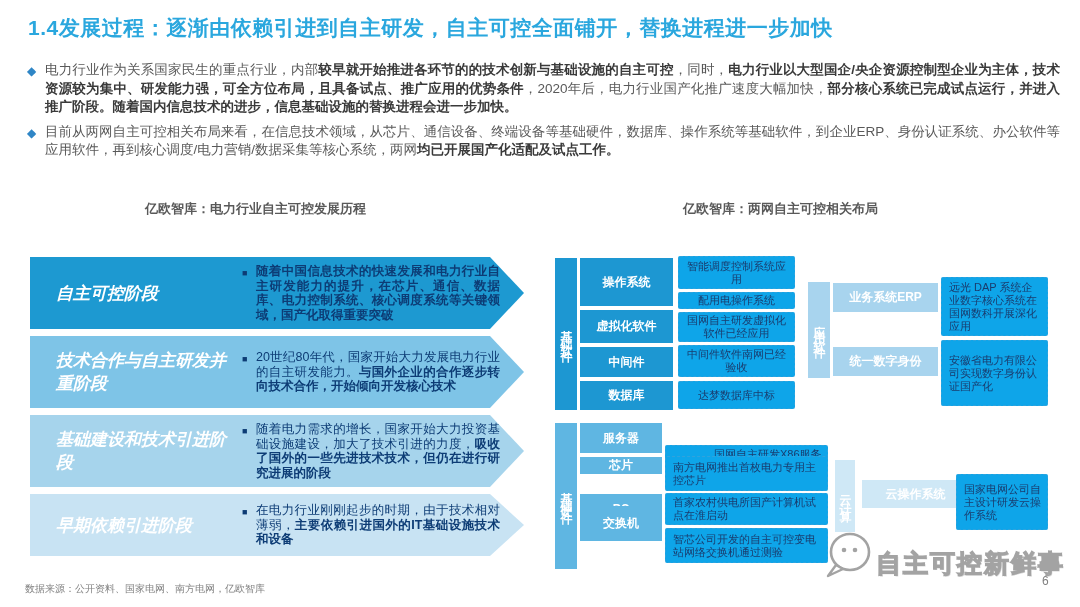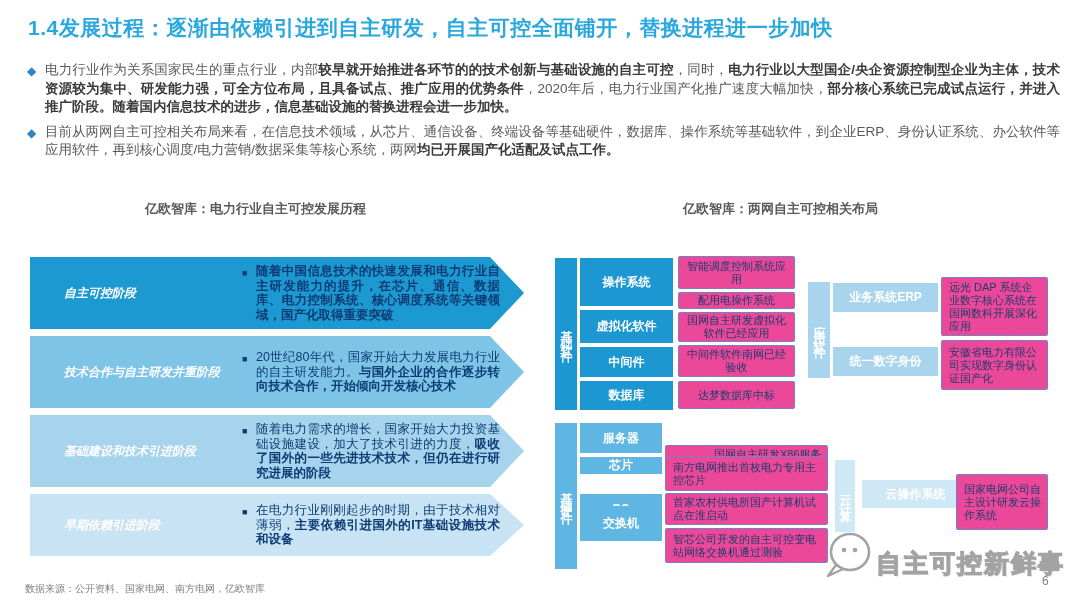--- a/index.html
+++ b/index.html
@@ -21,41 +21,41 @@
   .t-right{left:683px;top:200px;}
 
   
   .timeline{position:absolute;left:30px;top:257px;width:500px;height:305px;}
   .stage{position:absolute;left:0;width:494px;display:flex;align-items:center;
     clip-path:polygon(0 0, calc(100% - 34px) 0, 100% 50%, calc(100% - 34px) 100%, 0 100%);}
   .stage.s1{top:0;height:72px;background:#1d99d1;}
   .stage.s2{top:79px;height:72px;background:#7ec4e7;}
   .stage.s3{top:158px;height:72px;background:#a6d4ec;}
   .stage.s4{top:237px;height:62px;background:#c8e3f3;}
-  .stage-label{flex:0 0 212px;padding-left:34px;box-sizing:border-box;
-    color:#ffffff;font-weight:bold;font-style:italic;font-size:12px;}
+  .stage-label{flex:0 0 212px;padding-left:26px;box-sizing:border-box;
+    color:#ffffff;font-weight:bold;font-style:italic;font-size:17px;}
   .stage-desc{width:258px;display:flex;font-size:12.5px;line-height:14.5px;color:#0d3c75;}
   .stage-desc .sq{flex:0 0 14px;font-size:9px;padding-top:2px;color:#0d3c75;}
   .stage-desc .txt{width:244px;text-align:justify;}
   .stage-desc b{color:#0d3c75;}
 
   
   .map{position:absolute;left:0;top:0;width:1080px;height:607px;}
   .vbar{position:absolute;display:flex;align-items:center;justify-content:center;
     color:#fff;font-weight:bold;font-size:12px;
     writing-mode:vertical-rl;text-orientation:upright;letter-spacing:7px;}
   .rowlab{position:absolute;display:flex;align-items:center;justify-content:center;
     color:#fff;font-weight:bold;font-size:12px;text-align:center;}
   .c-g1{background:#1d97d2;}
   .c-g2{background:#a8d4ee;}
   .c-g3{background:#5fb6e2;}
   .c-g4{background:#cfe8f6;}
   .dbox{position:absolute;border:1.5px dashed #2fa3dd;border-radius:2px;box-sizing:border-box;
     display:flex;align-items:center;justify-content:center;text-align:center;
-    font-size:11px;line-height:13px;color:#1a3c6e;padding:1px 4px;background:#ec4899;}
+    font-size:11px;line-height:13px;color:#1a3c6e;padding:1px 4px;background:#0ea5e9;}
   .dbox.al{justify-content:flex-start;text-align:left;padding-left:7px;}
 
   
   .source{position:absolute;left:25px;top:582px;font-size:10px;color:#828282;}
   .pagenum{position:absolute;left:1042px;top:574px;font-size:12px;color:#7f7f7f;}
 
   
   .watermark{position:absolute;left:820px;top:528px;display:flex;align-items:flex-end;z-index:5;}
   .wm-text{font-size:25px;font-weight:bold;letter-spacing:2px;color:#fbfbfb;
     -webkit-text-stroke:1.2px #a3a3a3;text-shadow:1px 1px 0 #d9d9d9;}
@@ -118,21 +118,21 @@
   <div class="dbox" style="left:678px;top:256px;width:117px;height:33px;">智能调度控制系统应用</div>
   <div class="dbox" style="left:678px;top:292px;width:117px;height:17px;">配用电操作系统</div>
   <div class="dbox" style="left:678px;top:312px;width:117px;height:30px;">国网自主研发虚拟化软件已经应用</div>
   <div class="dbox" style="left:678px;top:345px;width:117px;height:32px;">中间件软件南网已经验收</div>
   <div class="dbox" style="left:678px;top:381px;width:117px;height:28px;">达梦数据库中标</div>
 
   <div class="vbar c-g2" style="left:808px;top:282px;width:22px;height:96px;">应用软件</div>
   <div class="rowlab c-g2" style="left:833px;top:283px;width:105px;height:29px;">业务系统ERP</div>
   <div class="rowlab c-g2" style="left:833px;top:347px;width:105px;height:29px;">统一数字身份</div>
   <div class="dbox al" style="left:941px;top:277px;width:107px;height:59px;">远光 DAP 系统企业数字核心系统在国网数科开展深化应用</div>
-  <div class="dbox al" style="left:941px;top:340px;width:107px;height:50px;">安徽省电力有限公司实现数字身份认证国产化</div>
+  <div class="dbox al" style="left:941px;top:340px;width:107px;height:66px;">安徽省电力有限公司实现数字身份认证国产化</div>
 
   <div class="vbar c-g3" style="left:555px;top:423px;width:22px;height:146px;">基础硬件</div>
   <div class="rowlab c-g3" style="left:580px;top:423px;width:82px;height:30px;">服务器</div>
   <div class="rowlab c-g3" style="left:580px;top:457px;width:82px;height:17px;">芯片</div>
   <div class="rowlab c-g3" style="left:580px;top:494px;width:82px;height:30px;">PC</div>
   <div class="rowlab c-g3" style="left:580px;top:506px;width:82px;height:35px;">交换机</div>
   <div class="dbox al" style="left:665px;top:445px;width:163px;height:31px;padding-left:48px;">国网自主研发X86服务器</div>
   <div class="dbox al" style="left:665px;top:456px;width:163px;height:35px;">南方电网推出首枚电力专用主控芯片</div>
   <div class="dbox al" style="left:665px;top:493px;width:163px;height:32px;">首家农村供电所国产计算机试点在淮启动</div>
   <div class="dbox al" style="left:665px;top:528px;width:163px;height:35px;">智芯公司开发的自主可控变电站网络交换机通过测验</div>

